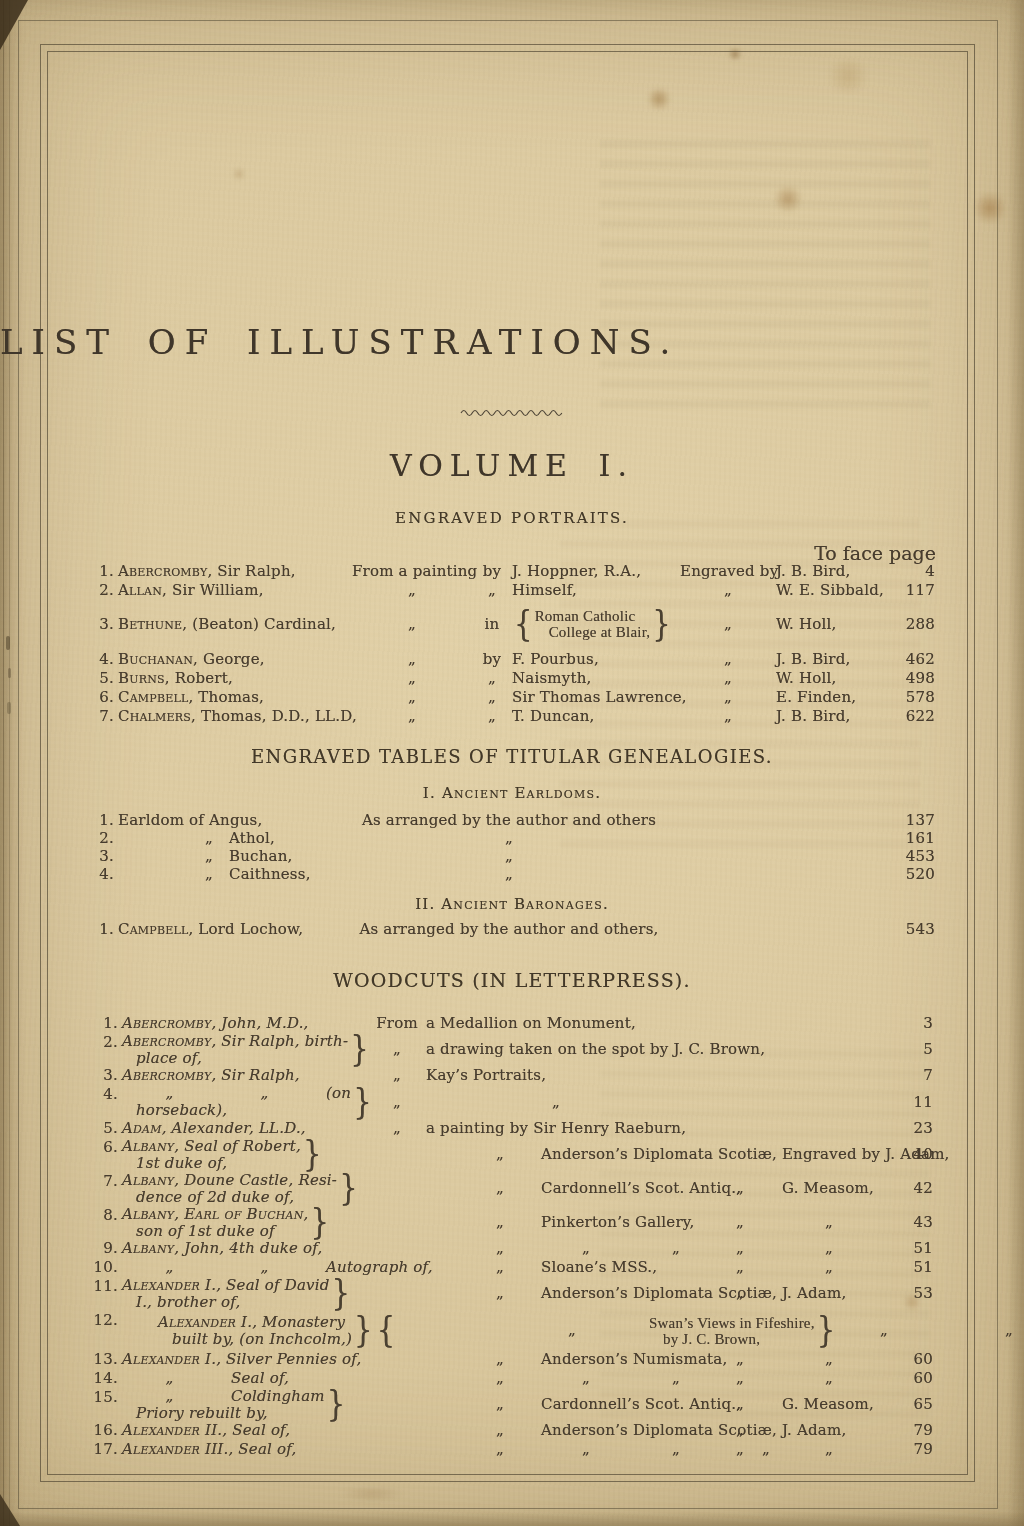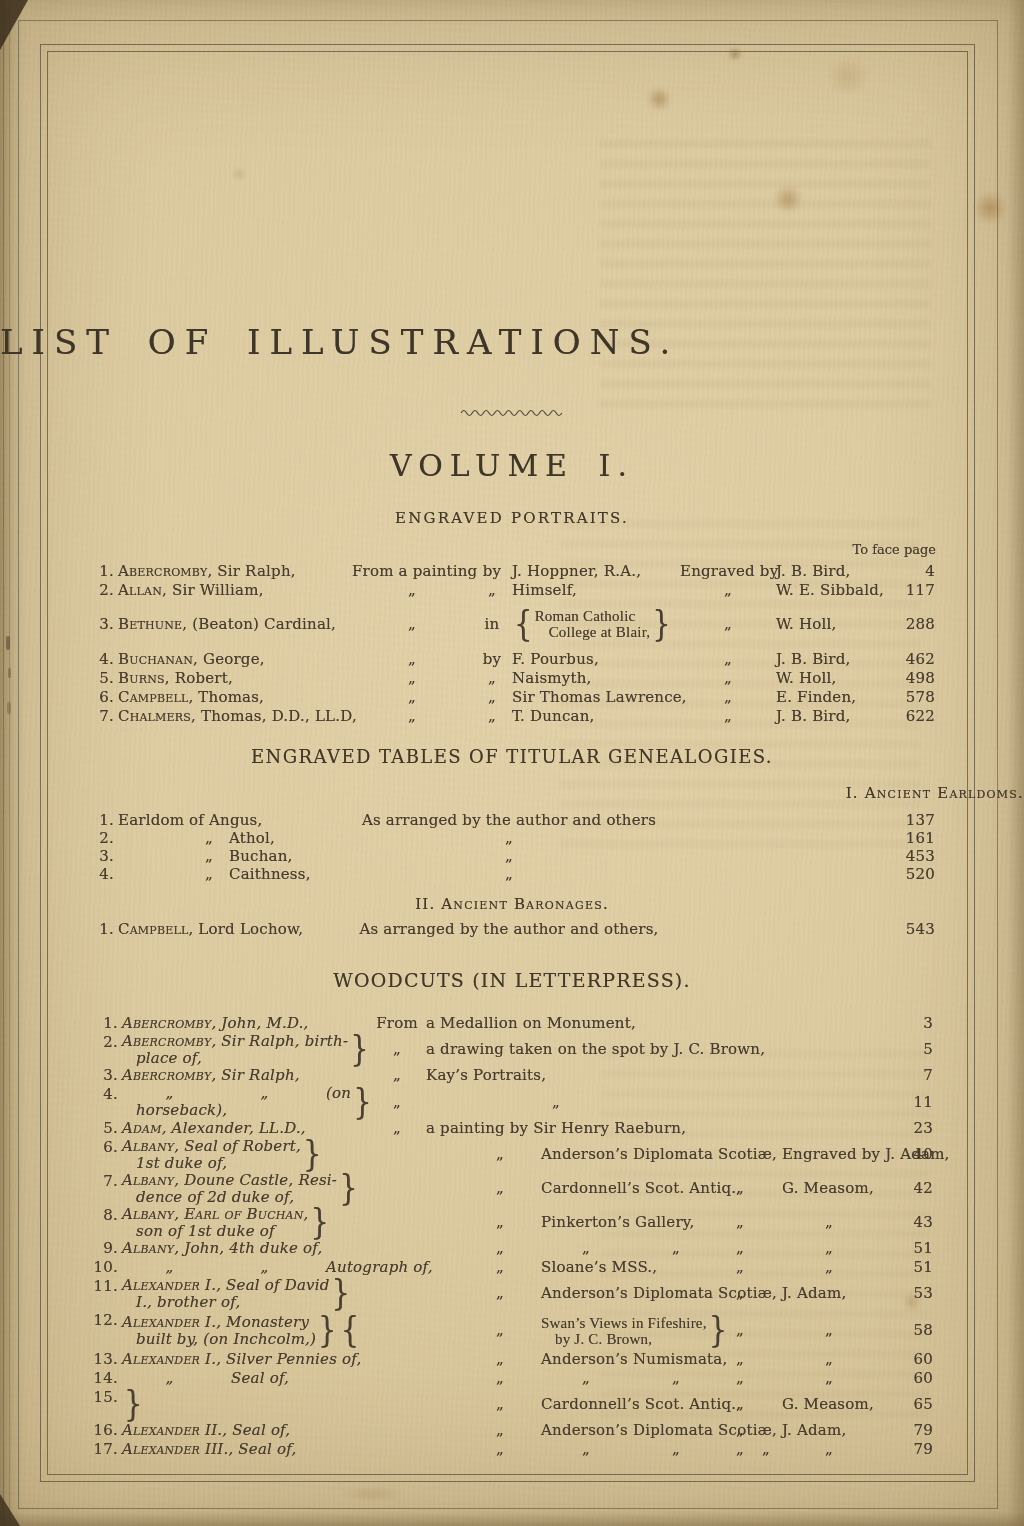--- a/index.html
+++ b/index.html
@@ -37,22 +37,22 @@
   
   .h-title{position:absolute;left:0;right:0;top:322px;text-align:left;
     font-size:34px;letter-spacing:9px;word-spacing:10px;color:#3f362a;}
   .h-vol{position:absolute;left:0;right:0;top:448px;text-align:center;
     font-size:30px;letter-spacing:7px;word-spacing:8px;color:#3f362a;}
   .h-sec{position:absolute;left:0;right:0;text-align:center;color:#423828;}
   .h-portraits{top:509px;font-size:15px;letter-spacing:2.2px;}
   .h-gen{top:746px;font-size:18px;letter-spacing:1.4px;}
   .h-wood{top:969px;font-size:19px;letter-spacing:1.2px;}
   .h-sub{font-size:15px;font-variant:small-caps;letter-spacing:1.2px;}
-  .h-sub1{top:784px;text-align:right;} .h-sub2{top:895px;}
-  .toface{position:absolute;right:88px;top:542px;font-size:13px;}
+  .h-sub1{top:784px;} .h-sub2{top:895px;}
+  .toface{position:absolute;right:88px;top:542px;font-size:19px;}
   .squiggle{position:absolute;left:0;right:0;top:402px;text-align:center;}
   
   .list{position:absolute;left:88px;width:847px;font-size:15px;letter-spacing:.2px;}
   #portrait-rows{top:561px;} #earldom-rows{top:811px;} #baronage-rows{top:920px;} #wood-rows{top:1014px;}
   .cell{white-space:nowrap;}
   .sc{font-variant:small-caps;}
   .num{text-align:right;padding-right:0;}
   .name{padding-left:4px;}
   .ctr{text-align:center;}
   .pg{text-align:right;}
@@ -70,21 +70,21 @@
   .prow .eng{}
   .grp{display:flex;align-items:center;}
   .slines{line-height:16px;font-family:Liberation Serif, serif;} .slines .sl2{padding-left:14px;}
   
   .grow{display:grid;grid-template-columns:26px 230px 330px 1fr 45px;align-items:center;
     height:18px;line-height:18px;}
   
   .wrow{display:grid;grid-template-columns:30px 250px 58px 286px 56px 122px 43px;
     align-items:center;height:18.5px;line-height:17px;}
   .wrow.nm2{height:34px;}
-  .wrow.sb{height:40px;}
+  .wrow.sb{height:40px;gap:36px;}
   .wrow.nm2 .num{align-self:start;padding-top:1px;}
   .wrow .eng{padding-left:14px;} .wrow .eng.ctr{padding-left:0;text-align:center;}
   .wrow.w2 .ca{transform:translateX(103px);}
   .wrow.w2 .src{padding-left:115px;}
   .namecell{display:flex;align-items:center;overflow:visible;}
   .nlines{flex:0 0 auto;font-style:italic;}
   .l2{padding-left:14px;}
   .ntxt{margin-left:14px;}
   #stage *{text-shadow:0 0 .4px rgba(60,50,34,.55);}
 </style>
@@ -458,20 +458,24 @@
         </div>
         <div class="cell ctr ca">„</div>
         <div class="cell src"><span class="sdit">„</span><span class="sdit">„</span></div>
         <div class="cell ctr">„</div>
         <div class="cell eng ctr">„</div>
         <div class="cell pg">60</div>
       </div>
       <div class="wrow nm2 w2">
         <div class="cell num">15.</div>
         <div class="cell name namecell">
+          <div class="nlines">
+            <div class="l1"><span class="dit">„</span><span class="ntxt">Coldingham</span></div>
+            <div class="l2">Priory rebuilt by,</div>
+          </div>
           <span class="brace">}</span>
         </div>
         <div class="cell ctr ca">„</div>
         <div class="cell src">Cardonnell’s Scot. Antiq.,</div>
         <div class="cell ctr">„</div>
         <div class="cell eng">G. Measom,</div>
         <div class="cell pg">65</div>
       </div>
       <div class="wrow w2">
         <div class="cell num">16.</div>

